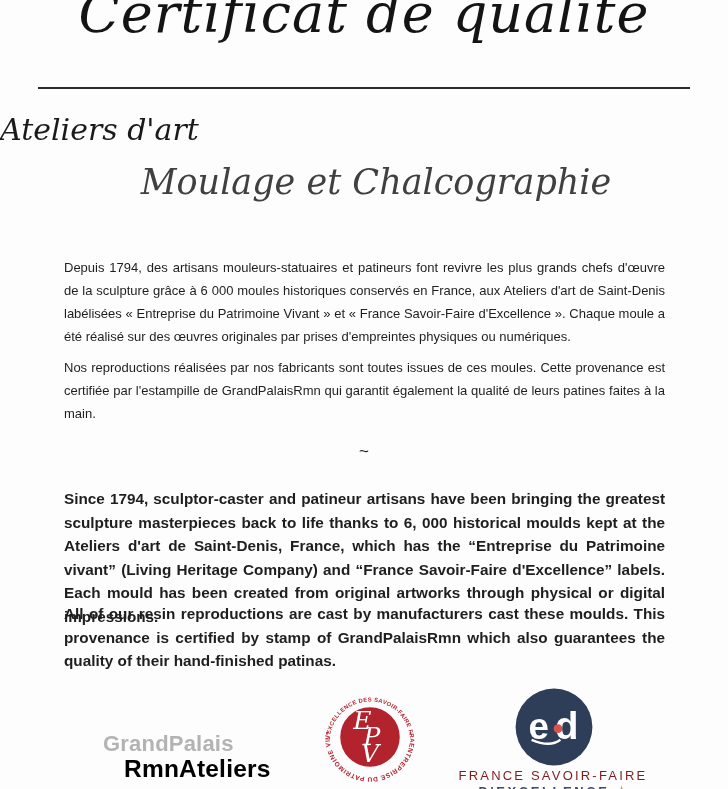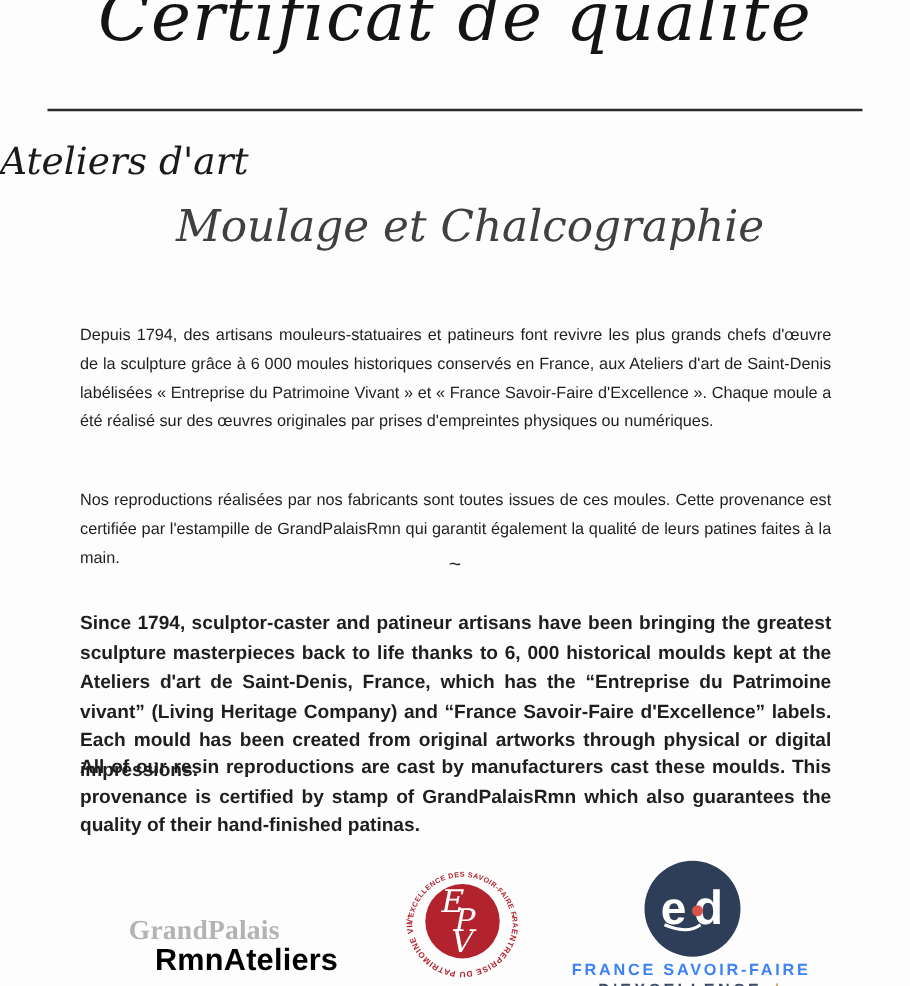--- a/index.html
+++ b/index.html
@@ -37,46 +37,46 @@
     font-family:"DejaVu Serif", serif;font-style:italic;
     font-size:35px;color:#404040;white-space:nowrap;
   }
   
   .para{
     position:absolute;left:64px;width:601px;
     font-size:13px;line-height:23px;
     text-align:justify;
   }
   .para-fr1{top:256px;}
-  .para-fr2{top:388px;}
+  .para-fr2{top:356px;}
   .tilde{
     position:absolute;top:442px;left:0;width:728px;text-align:center;
     font-size:17px;color:#1e1e1e;
   }
   .para-en{
     font-weight:bold;
     font-size:15.3px;
     line-height:23.5px;
   }
   .para-en1{top:487px;}
   .para-en2{top:602px;}
   
   .gp-logo{position:absolute;left:103px;top:731px;white-space:nowrap;}
   .gp-line1{
-    font-size:22px;color:#b3b3b3;font-weight:bold;letter-spacing:0.2px;font-family:Liberation Serif, serif;
+    font-size:22px;color:#b3b3b3;font-weight:bold;letter-spacing:0.2px;
   }
   .gp-line2{
     font-size:24.5px;color:#000000;font-weight:bold;margin-left:21px;margin-top:-2px;
     letter-spacing:0.2px;
   }
   .epv-svg{position:absolute;left:322px;top:689px;}
   .ed-svg{position:absolute;left:514px;top:687px;}
   .fsf-line1{
     position:absolute;left:438px;top:768px;width:230px;text-align:center;
-    font-size:13px;font-weight:bold;letter-spacing:2.2px;color:#3b82f6;
+    font-size:13px;font-weight:normal;letter-spacing:2.2px;color:#7f1d1d;
     white-space:nowrap;
   }
   .fsf-line2{
     position:absolute;left:438px;top:784px;width:230px;text-align:center;
     font-size:13px;font-weight:bold;letter-spacing:2.6px;color:#3d4c66;
     white-space:nowrap;
   }
   .fsf-star{color:#c59a5f;letter-spacing:0;}
 </style>
 </head>

